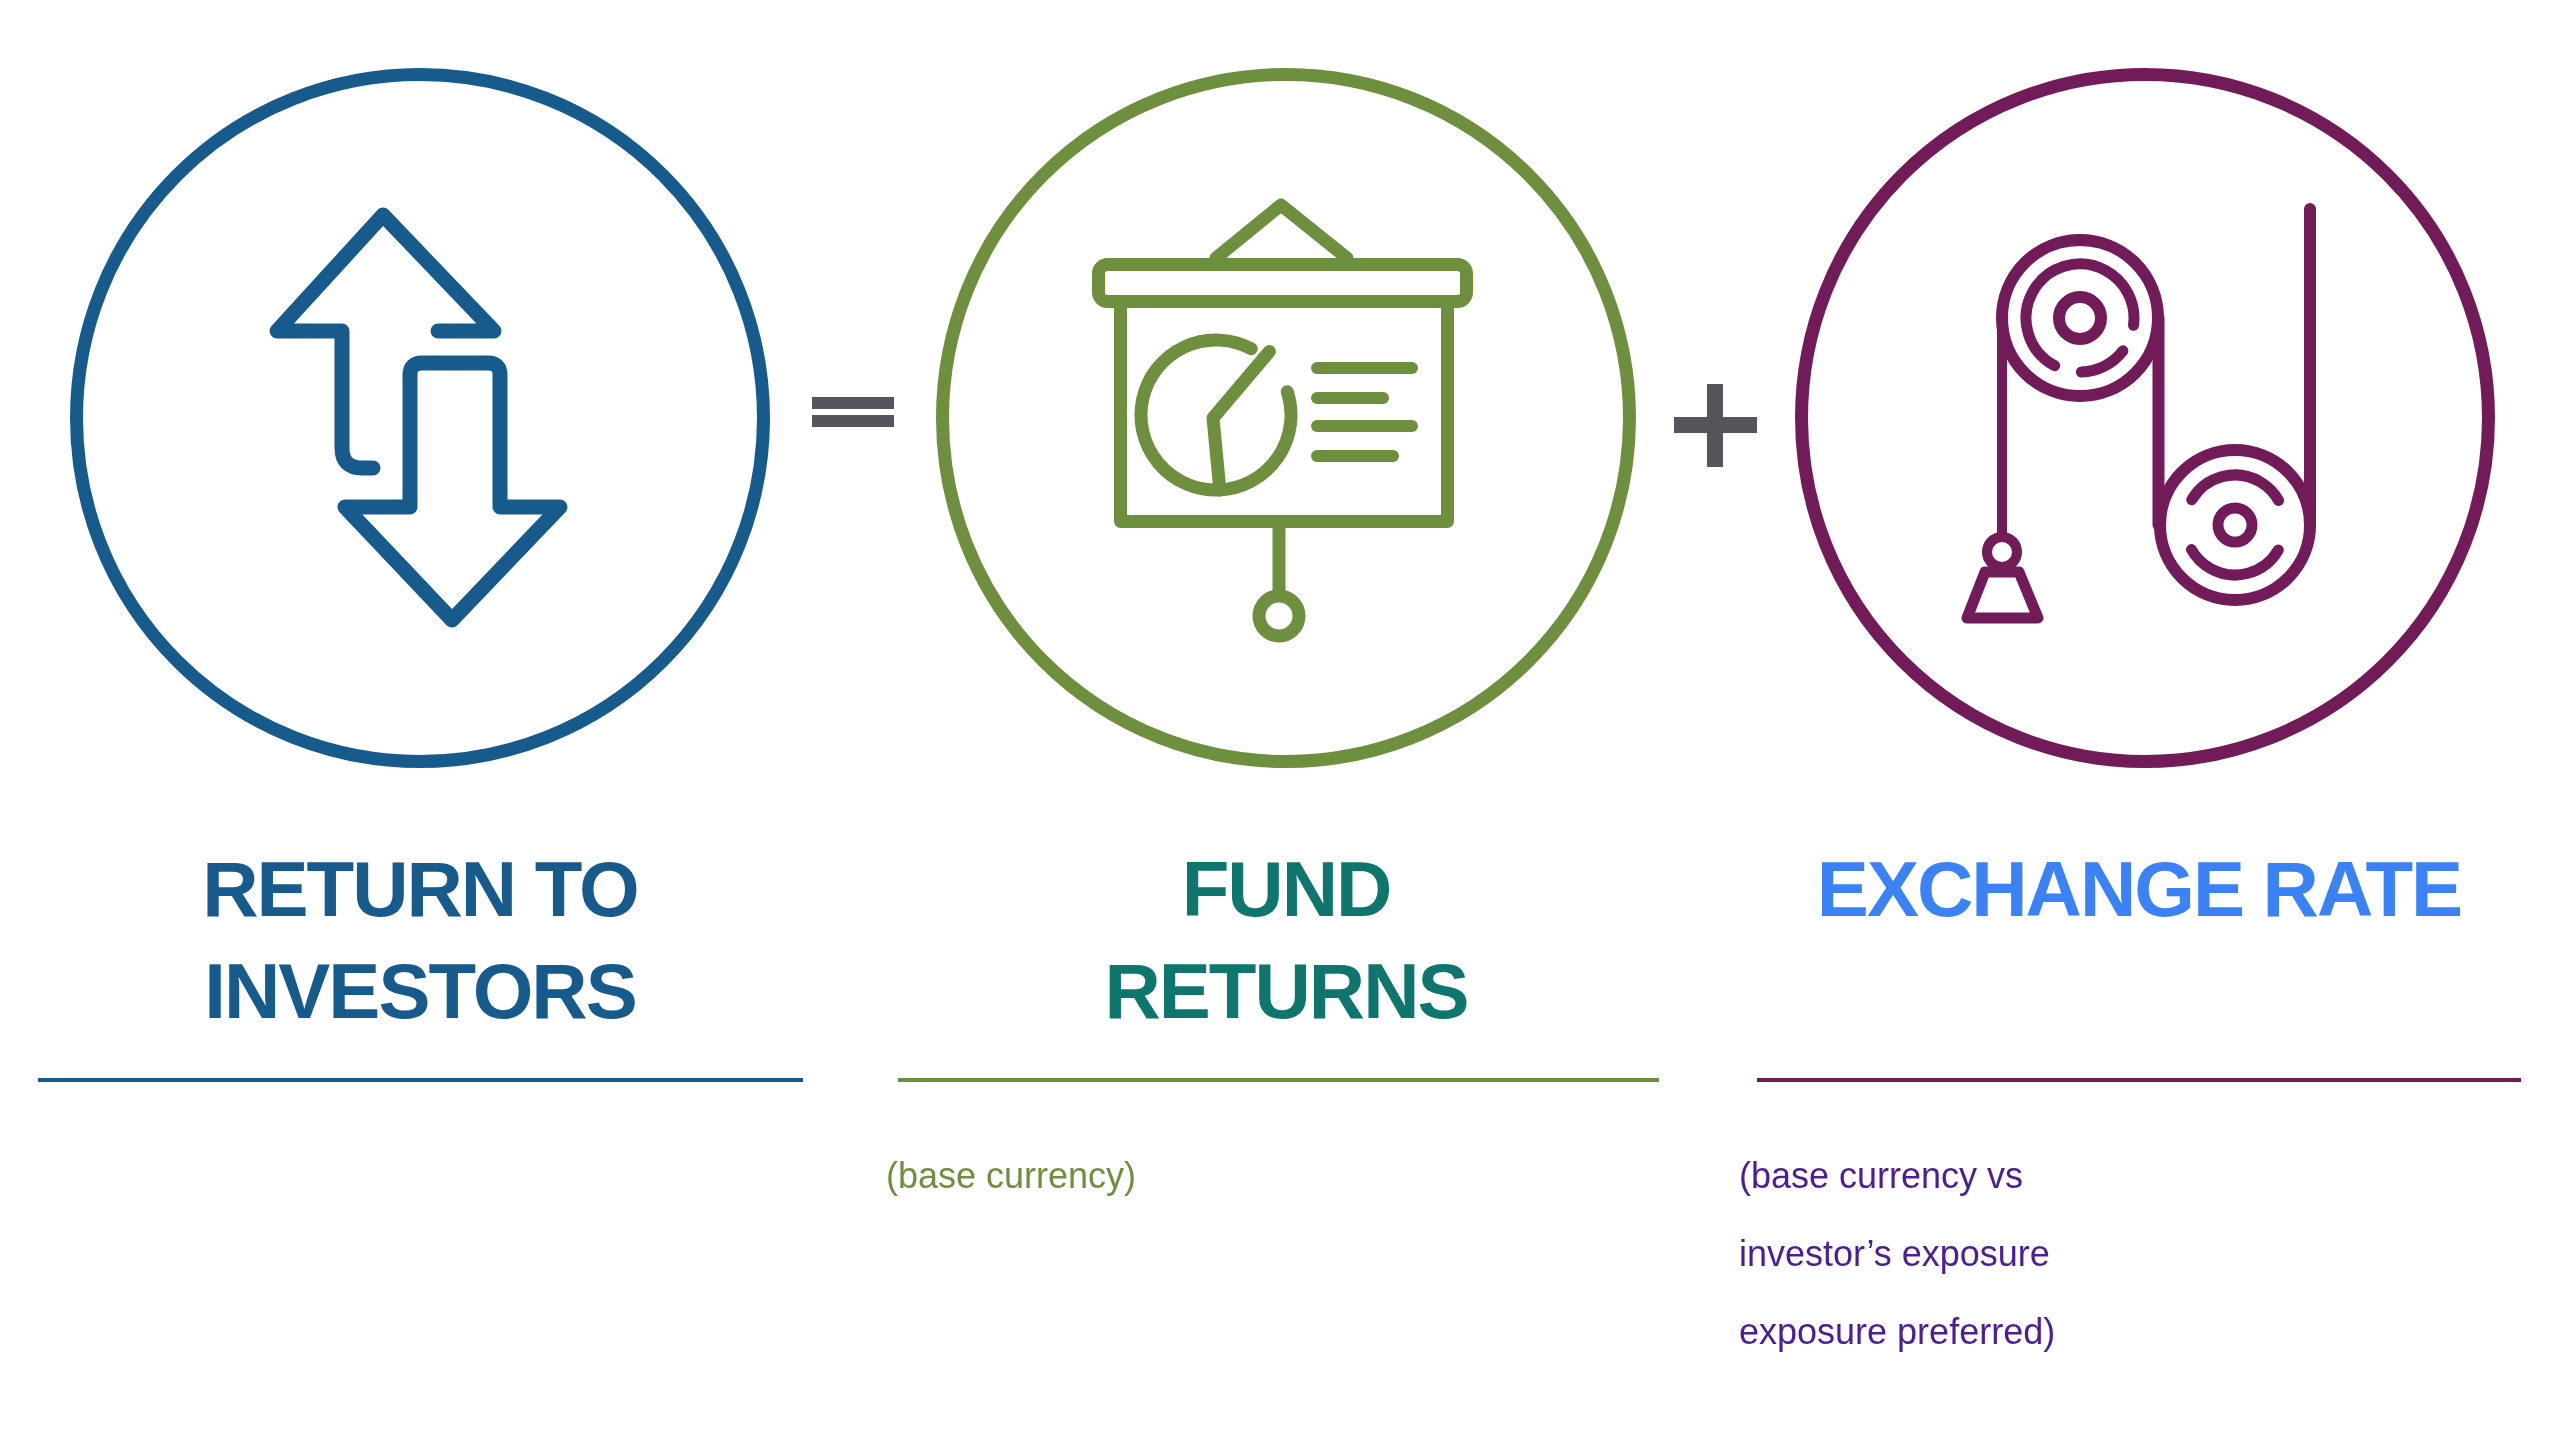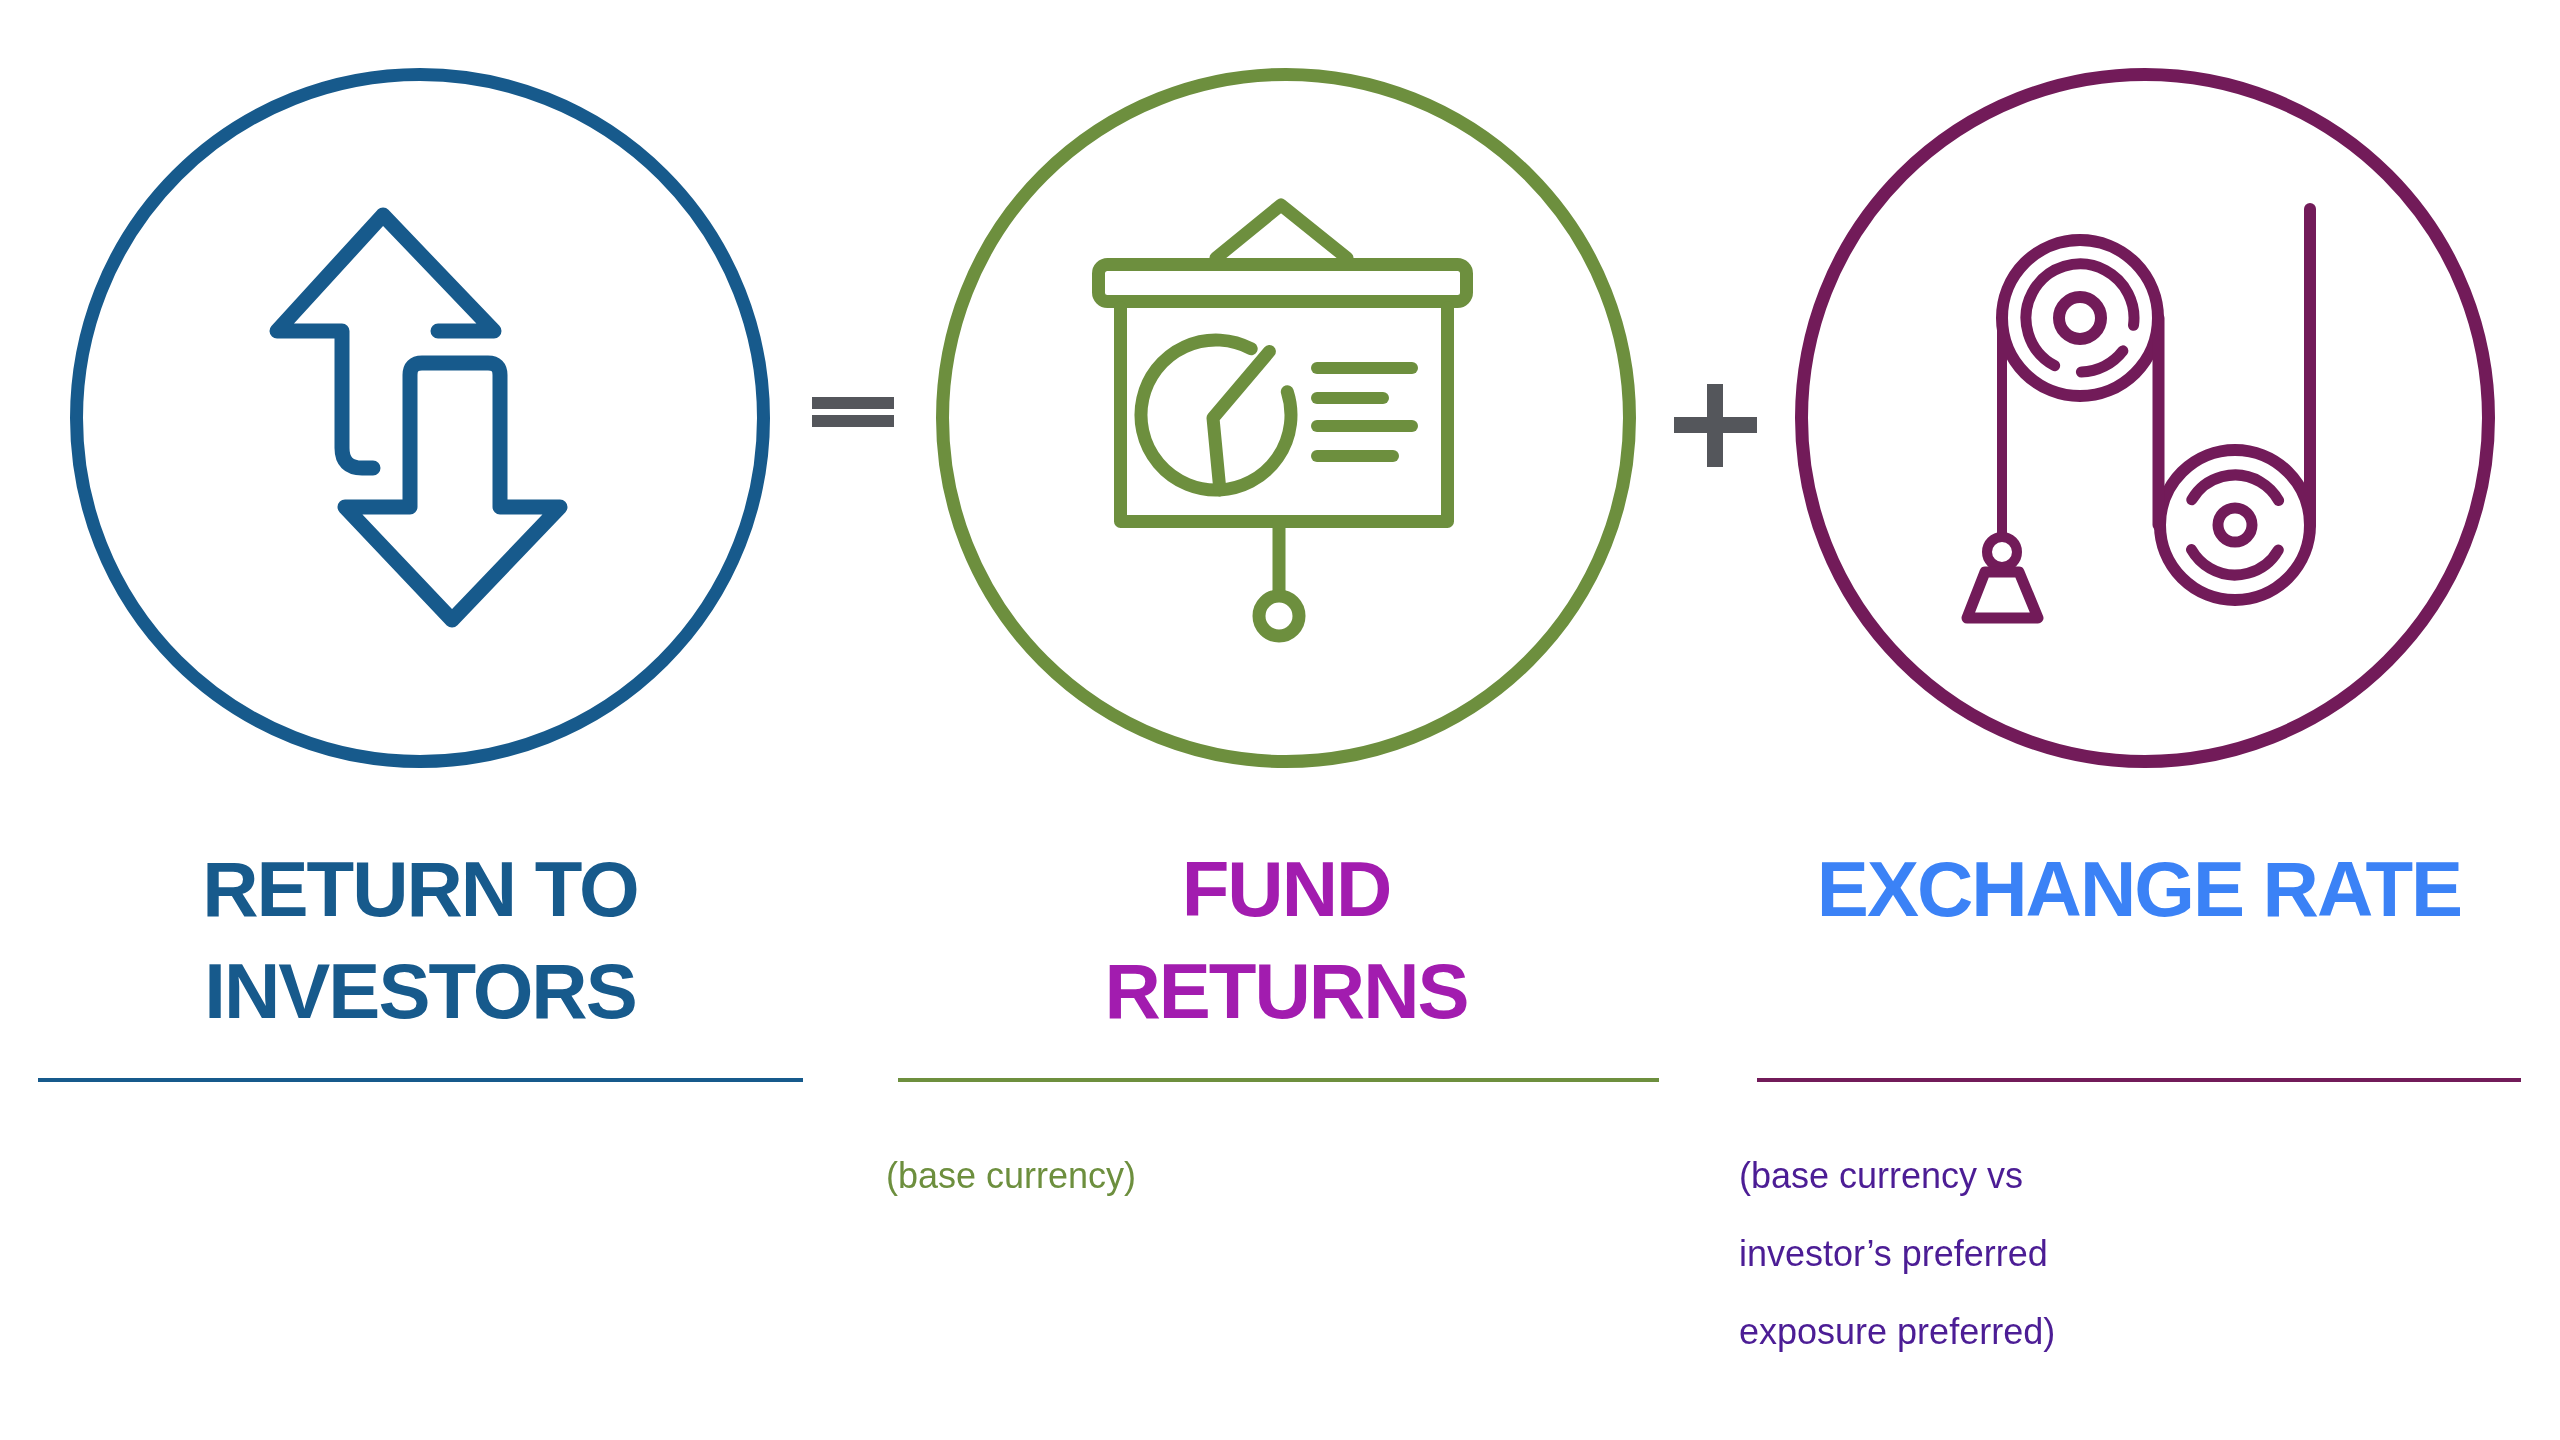--- a/index.html
+++ b/index.html
@@ -25,21 +25,21 @@
   .eq-bar.b1{top:397px;}
   .eq-bar.b2{top:415px;}
   .plus-h{position:absolute;left:1674px;top:417px;width:83px;height:16px;background:#54565B;}
   .plus-v{position:absolute;left:1707px;top:384px;width:16px;height:83px;background:#54565B;}
 
   .title{
     position:absolute;top:838px;width:800px;text-align:center;
     font-size:78px;font-weight:bold;line-height:102px;letter-spacing:-2px;
   }
   .title.t1{left:20px;color:#175A8C;}
-  .title.t2{left:886px;color:#a21caf;}
+  .title.t2{left:886px;color:#0f766e;}
   .title.t3{left:1739px;color:#3b82f6;}
   .title span{display:block;}
 
   .divider{position:absolute;top:1078px;height:4px;}
   .divider.d1{left:38px;width:765px;background:#175A8C;}
   .divider.d2{left:898px;width:761px;background:#6D8F3E;}
   .divider.d3{left:1757px;width:764px;background:#721B59;}
 
   .caption{
     position:absolute;top:1137px;width:800px;
@@ -128,17 +128,17 @@
 
   <div class="divider d1"></div>
   <div class="divider d2"></div>
   <div class="divider d3"></div>
 
   <div class="caption c2">
     <span>(base currency)</span>
   </div>
   <div class="caption c3">
     <span>(base currency vs</span>
-    <span>investor’s preferred</span>
+    <span>investor’s exposure</span>
     <span>exposure preferred)</span>
   </div>
 
 </div>
 
 </body></html>

